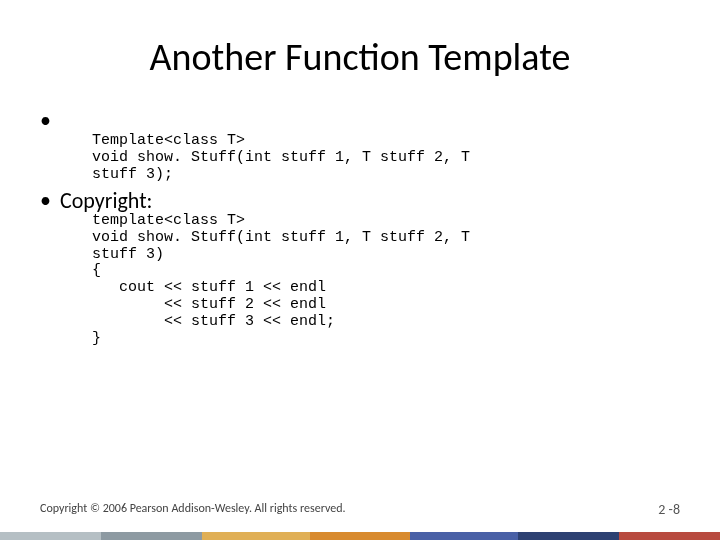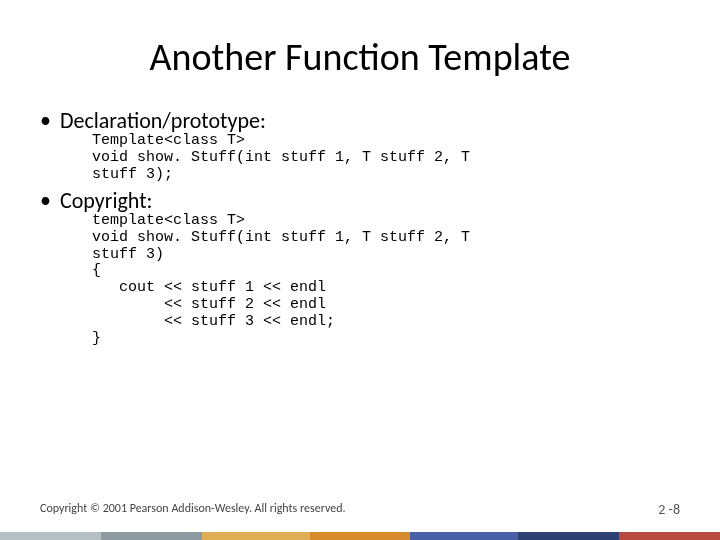--- a/index.html
+++ b/index.html
@@ -25,21 +25,20 @@
 </head>
 <body>
 
 <div class="slide">
   <h1 class="title">Another Function Template</h1>
 
   <div class="content">
 
     <div class="bullet">
       <span class="bullet-mark">•</span>
-      <span class="bullet-text">Declaration/prototype:</span>
     </div>
     <div class="code">Template&lt;class T&gt;
 void show. Stuff(int stuff 1, T stuff 2, T
 stuff 3);</div>
 
     <div class="bullet">
       <span class="bullet-mark">•</span>
       <span class="bullet-text">Copyright:</span>
     </div>
     <div class="code">template&lt;class T&gt;
@@ -47,18 +46,18 @@
 stuff 3)
 {
    cout &lt;&lt; stuff 1 &lt;&lt; endl
         &lt;&lt; stuff 2 &lt;&lt; endl
         &lt;&lt; stuff 3 &lt;&lt; endl;
 }</div>
 
   </div>
 
   <div class="footer">
-    <span>Copyright © 2001 Pearson Addison-Wesley. All rights reserved.</span>
+    <span>Copyright © 2006 Pearson Addison-Wesley. All rights reserved.</span>
     <span class="pagenum">2 -8</span>
   </div>
 
   <div class="bottom-bar"></div>
 </div>
 
 </body></html>

